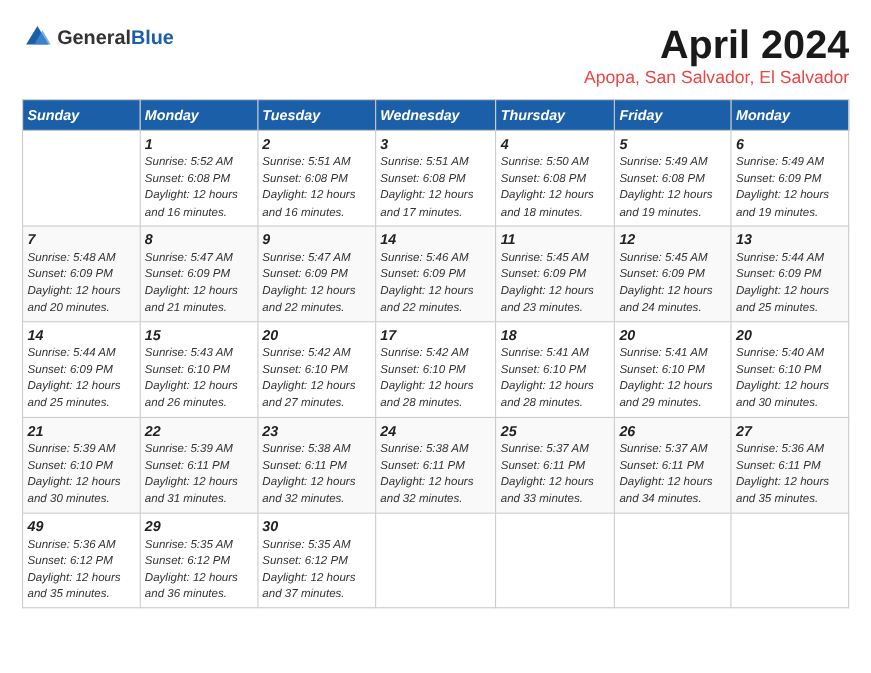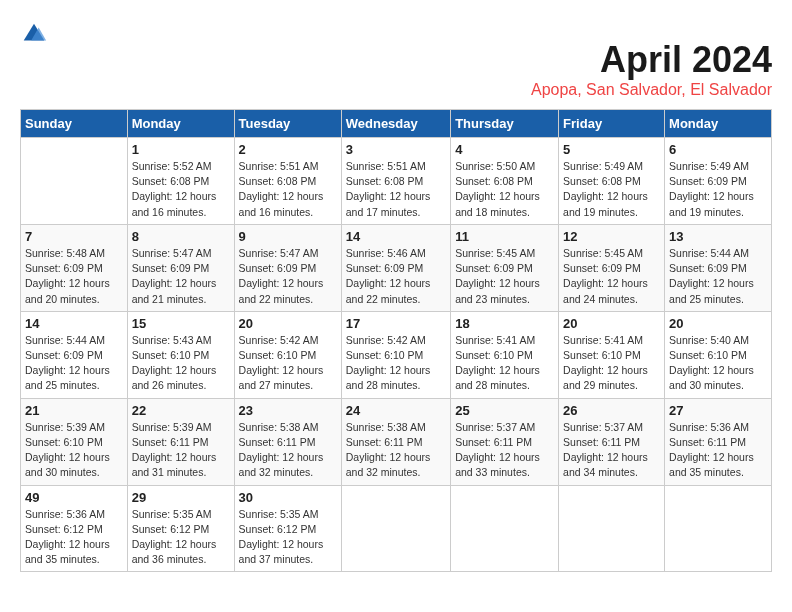--- a/index.html
+++ b/index.html
@@ -30,35 +30,35 @@
       font-size: 18px;
       font-weight: bold;
       color: #1a5fa8;
     }
     .logo-icon {
       width: 28px;
       height: 28px;
     }
     .title-area {
       text-align: right;
-      margin-top: 19px;
     }
     .main-title {
       font-size: 36px;
       font-weight: bold;
       color: #1a1a1a;
     }
     .subtitle {
       font-size: 16px;
       color: #ef4444;
     }
     table {
       width: 100%;
       border-collapse: collapse;
       font-size: 11px;
+      font-style: italic;
     }
     thead tr th {
       background-color: #1a5fa8;
       color: #fff;
       padding: 6px 4px;
       text-align: left;
       font-size: 13px;
       font-weight: bold;
       border: 1px solid #ccc;
     }
@@ -90,20 +90,23 @@
   </style>
 </head>
 <body>
 
 <div class="header-area">
   <div class="logo">
     <svg class="logo-icon" viewBox="0 0 30 30">
       <polygon points="15,4 26,22 4,22" fill="#1a5fa8"></polygon>
       <polygon points="20,8 28,22 12,22" fill="#4a90d9" opacity="0.7"></polygon>
     </svg>
+    <div>
+      <span class="logo-text-general">General</span><span class="logo-text-blue">Blue</span>
+    </div>
   </div>
   <div class="title-area">
     <div class="main-title">April 2024</div>
     <div class="subtitle">Apopa, San Salvador, El Salvador</div>
   </div>
 </div>
 
 <table>
   <thead>
     <tr id="header-row">

